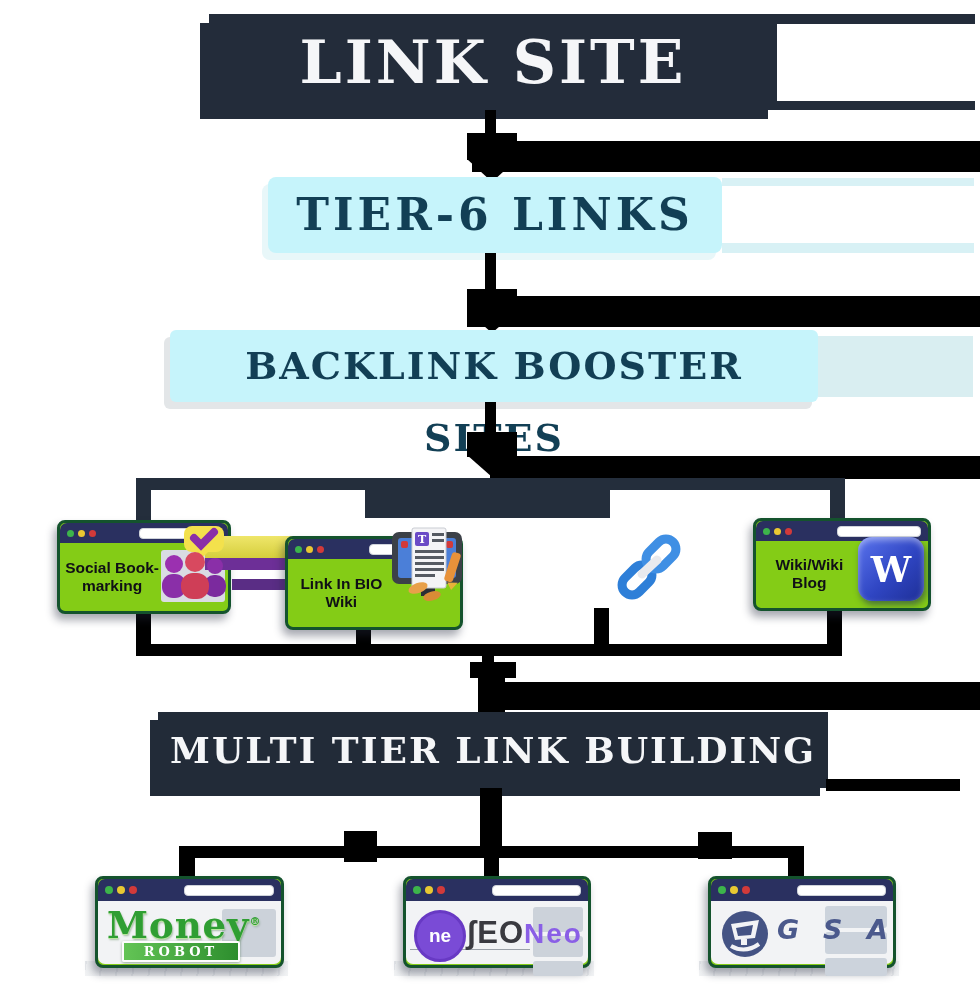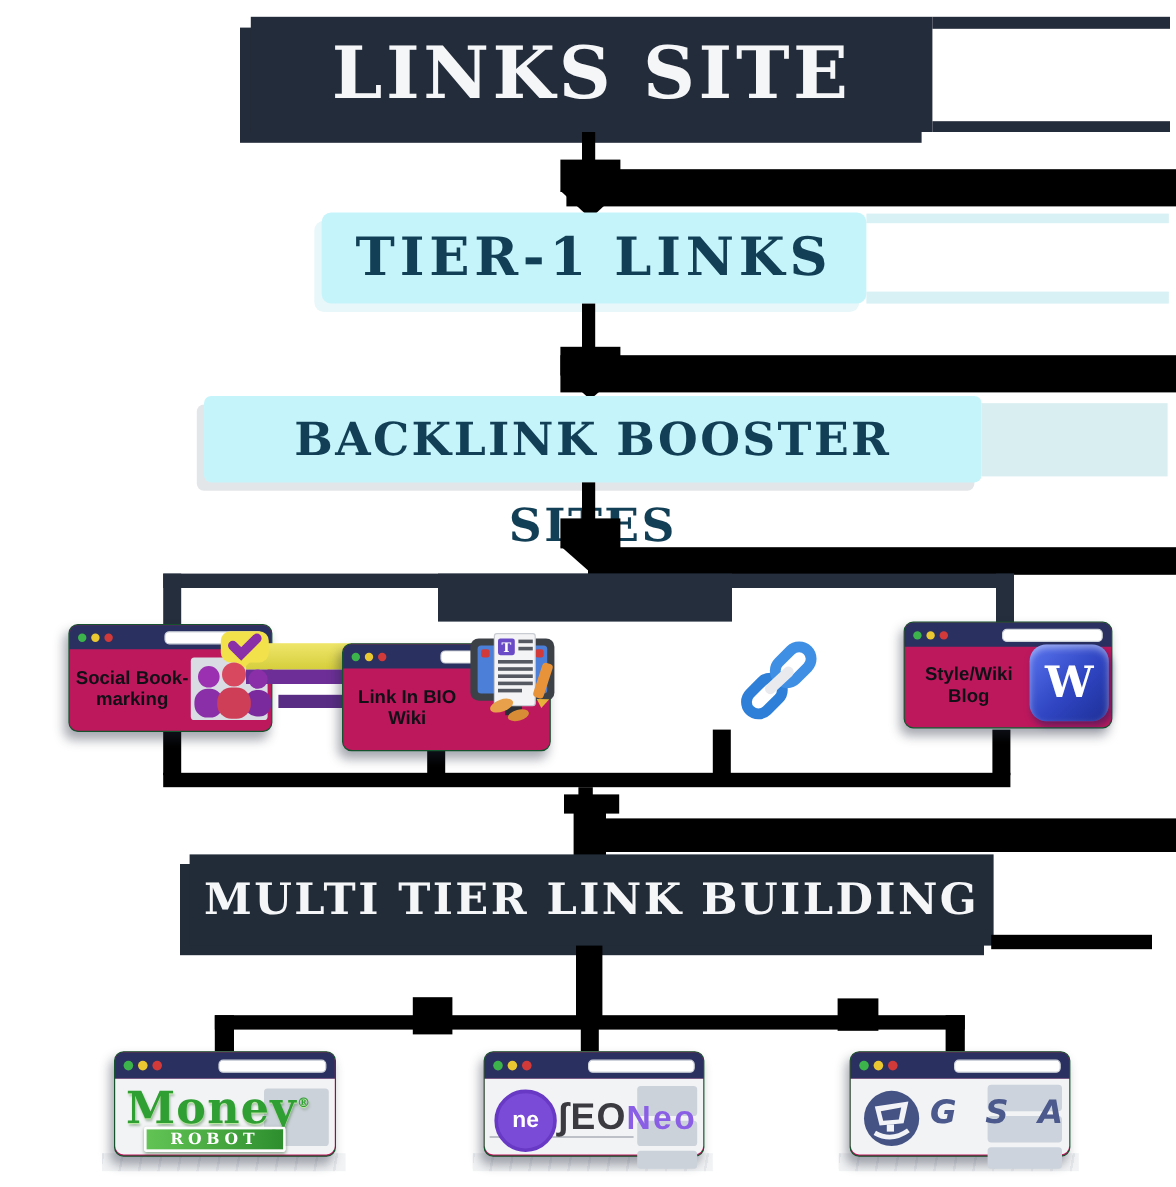--- a/index.html
+++ b/index.html
@@ -21,21 +21,21 @@
     letter-spacing:4px;box-shadow:-6px 7px 0 #e8f7f9;}
   .backlink-box{left:170px;top:330px;width:648px;height:72px;line-height:72px;font-size:38px;
     letter-spacing:2px;border-radius:6px;box-shadow:-6px 7px 0 #e3e6e8;}
   .multi-box{left:158px;top:712px;width:670px;height:76px;line-height:76px;font-size:36px;
     letter-spacing:2px;background:#222b38;box-shadow:-8px 8px 0 #222b38;}
 
   
   .tri{width:0;height:0;border-left:25px solid transparent;border-right:25px solid transparent;}
 
   
-  .card{background:#be185d;border-radius:8px;border:1px solid #14532d;
+  .card{background:#84cc16;border-radius:8px;border:3px solid #14532d;
         box-shadow:-3px 6px 9px rgba(35,40,60,.4);z-index:4;}
   .titlebar{height:20px;background:#2a3060;border-radius:7px 7px 0 0;display:flex;
         align-items:center;padding:0 7px;gap:4px;}
   .dot{width:7px;height:7px;border-radius:50%;flex:0 0 auto;}
   .dot.g{background:#3db44b}.dot.y{background:#e9c832}.dot.r{background:#d23a3a}
   .addr{margin-left:auto;width:52%;height:9px;background:#ffffff;border-radius:4px;
         border:1px solid #cfd3da;}
   .cbody{position:relative;height:calc(100% - 21px);}
   .clabel{position:absolute;left:2%;top:50%;transform:translateY(-50%);width:58%;
         text-align:center;font-weight:bold;font-size:15.5px;line-height:1.18;color:#101016;}
@@ -68,32 +68,32 @@
      border-radius:14px;box-shadow:inset 0 3px 6px rgba(255,255,255,.45),2px 4px 6px rgba(20,30,90,.5);
      color:#fff;text-align:center;font-family:"DejaVu Serif","Liberation Serif",serif;
      font-weight:bold;}
 </style>
 </head>
 <body>
 
 <div class="stage">
 
   <div class="abs dark-banner money-box">
-    <span>LINKS SITE</span>
+    <span>LINK SITE</span>
   </div>
   <div class="abs navy" style="left:777px;top:14px;width:198px;height:10px;"></div>
   <div class="abs navy" style="left:777px;top:101px;width:198px;height:9px;"></div>
 
   <div class="abs black" style="left:485px;top:110px;width:11px;height:30px;"></div>
   <div class="abs black" style="left:472px;top:141px;width:508px;height:31px;"></div>
   <div class="abs black" style="left:467px;top:133px;width:50px;height:27px;"></div>
   <div class="abs tri" style="left:467px;top:159px;border-top:23px solid #000;"></div>
 
   <div class="abs cyan-banner tier1-box">
-    <span>TIER-1 LINKS</span>
+    <span>TIER-6 LINKS</span>
   </div>
   <div class="abs" style="left:722px;top:178px;width:252px;height:8px;background:#d8f1f5;"></div>
   <div class="abs" style="left:722px;top:243px;width:252px;height:10px;background:#d8f1f5;"></div>
 
   <div class="abs black" style="left:485px;top:253px;width:11px;height:40px;"></div>
   <div class="abs black" style="left:467px;top:296px;width:513px;height:31px;"></div>
   <div class="abs black" style="left:467px;top:289px;width:50px;height:24px;"></div>
   <div class="abs tri" style="left:467px;top:311px;border-top:22px solid #000;"></div>
 
   <div class="abs cyan-banner backlink-box">
@@ -193,21 +193,21 @@
 
   <div class="abs card" style="left:753px;top:518px;width:172px;height:87px;z-index:4;">
     <div class="titlebar">
       <span class="dot g"></span>
       <span class="dot y"></span>
       <span class="dot r"></span>
       <span class="addr"></span>
     </div>
     <div class="cbody">
       <div class="clabel">
-        <span>Style/Wiki</span><br>
+        <span>Wiki/Wiki</span><br>
         <span>Blog</span>
       </div>
     </div>
   </div>
   <div class="abs wiki-badge" style="left:858px;top:537px;width:66px;height:64px;line-height:64px;font-size:36px;z-index:5;">
     <span>W</span>
   </div>
 
   <div class="abs black" style="left:136px;top:608px;width:15px;height:38px;"></div>
   <div class="abs black" style="left:356px;top:608px;width:15px;height:38px;"></div>

